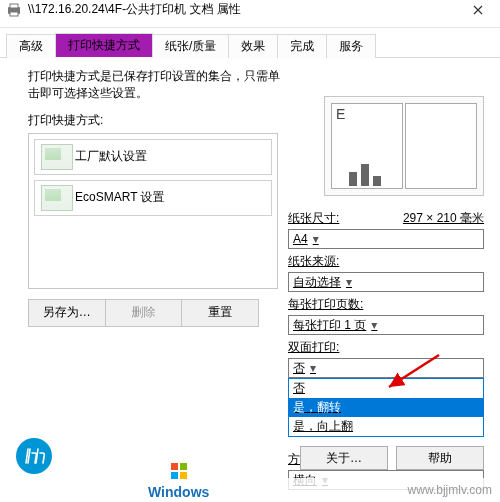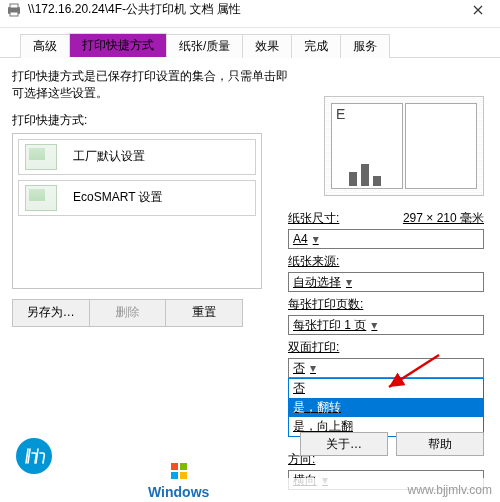--- a/index.html
+++ b/index.html
@@ -21,55 +21,55 @@
     padding: 0 0 8px 6px;
   }
   .titlebar .icon { width:16px;height:16px; margin-right:6px; }
   .titlebar .ttl { flex:1; font-size:12px; color:#000; }
   .titlebar .closebtn {
     width: 44px; height: 28px; display:flex; align-items:center; justify-content:center;
     color:#333;
   }
   .tabs {
     display:flex; align-items:flex-end;
-    padding: 4px 6px 0 20px;
+    padding: 4px 6px 0 6px;
     gap:0;
     border-bottom: 1px solid #d9d9d9;
   }
   .tab {
     padding: 3px 12px;
     font-size:12px;
     border: 1px solid #d9d9d9;
     border-bottom: none;
     background: #fcfcfc;
     position: relative;
     top: 1px;
     margin-right: -1px;
   }
   .tab.active {
     background:#a21caf;
     border-bottom: 1px solid #fff;
     z-index: 2;
   }
   .content {
-    padding: 10px 12px 6px 12px;
+    padding: 10px 12px 6px 28px;
     position: relative;
   }
   .desc { line-height: 1.4; margin-bottom: 10px; padding-right: 200px; }
   .lbl { margin-bottom: 4px; display:block; }
   .shortcutlist {
     width: 250px;
     border: 1px solid #c5c5c5;
     height: 156px;
     background:#fff;
     padding: 5px;
   }
   .shortcut-item {
     display:flex; align-items:center;
-    padding: 4px 6px; gap: 16px;
+    padding: 4px 6px; gap: 2px;
     border: 1px solid #d0d0d0;
     margin-bottom: 5px;
     background:#fff;
   }
   .shortcut-item .thumb {
     width: 32px; height:26px;
     background: linear-gradient(#eef5ee, #e9f2e9);
     border:1px solid #bcd4bc;
     position:relative;
   }
@@ -131,21 +131,21 @@
   .arrow-annot {
     position:absolute; left:90px; top:-26px;
     pointer-events:none;
   }
   .hplogo {
     position:absolute; left:16px; top:438px;
     width:36px; height:36px; border-radius:50%;
     background:#0096d6; display:flex; align-items:center; justify-content:center;
   }
   .footerbtns {
-    position:absolute; right:16px; top:432px;
+    position:absolute; right:16px; top:446px;
     display:flex; gap:8px;
   }
   .footerbtns button {
     width:88px; height:24px; background:#f0f0f0;
     border:1px solid #adadad; font:inherit;
   }
   .watermark {
     position:absolute; left:0; right:0; bottom:0;
     height:24px;
     display:flex; align-items:center; justify-content:flex-end;

